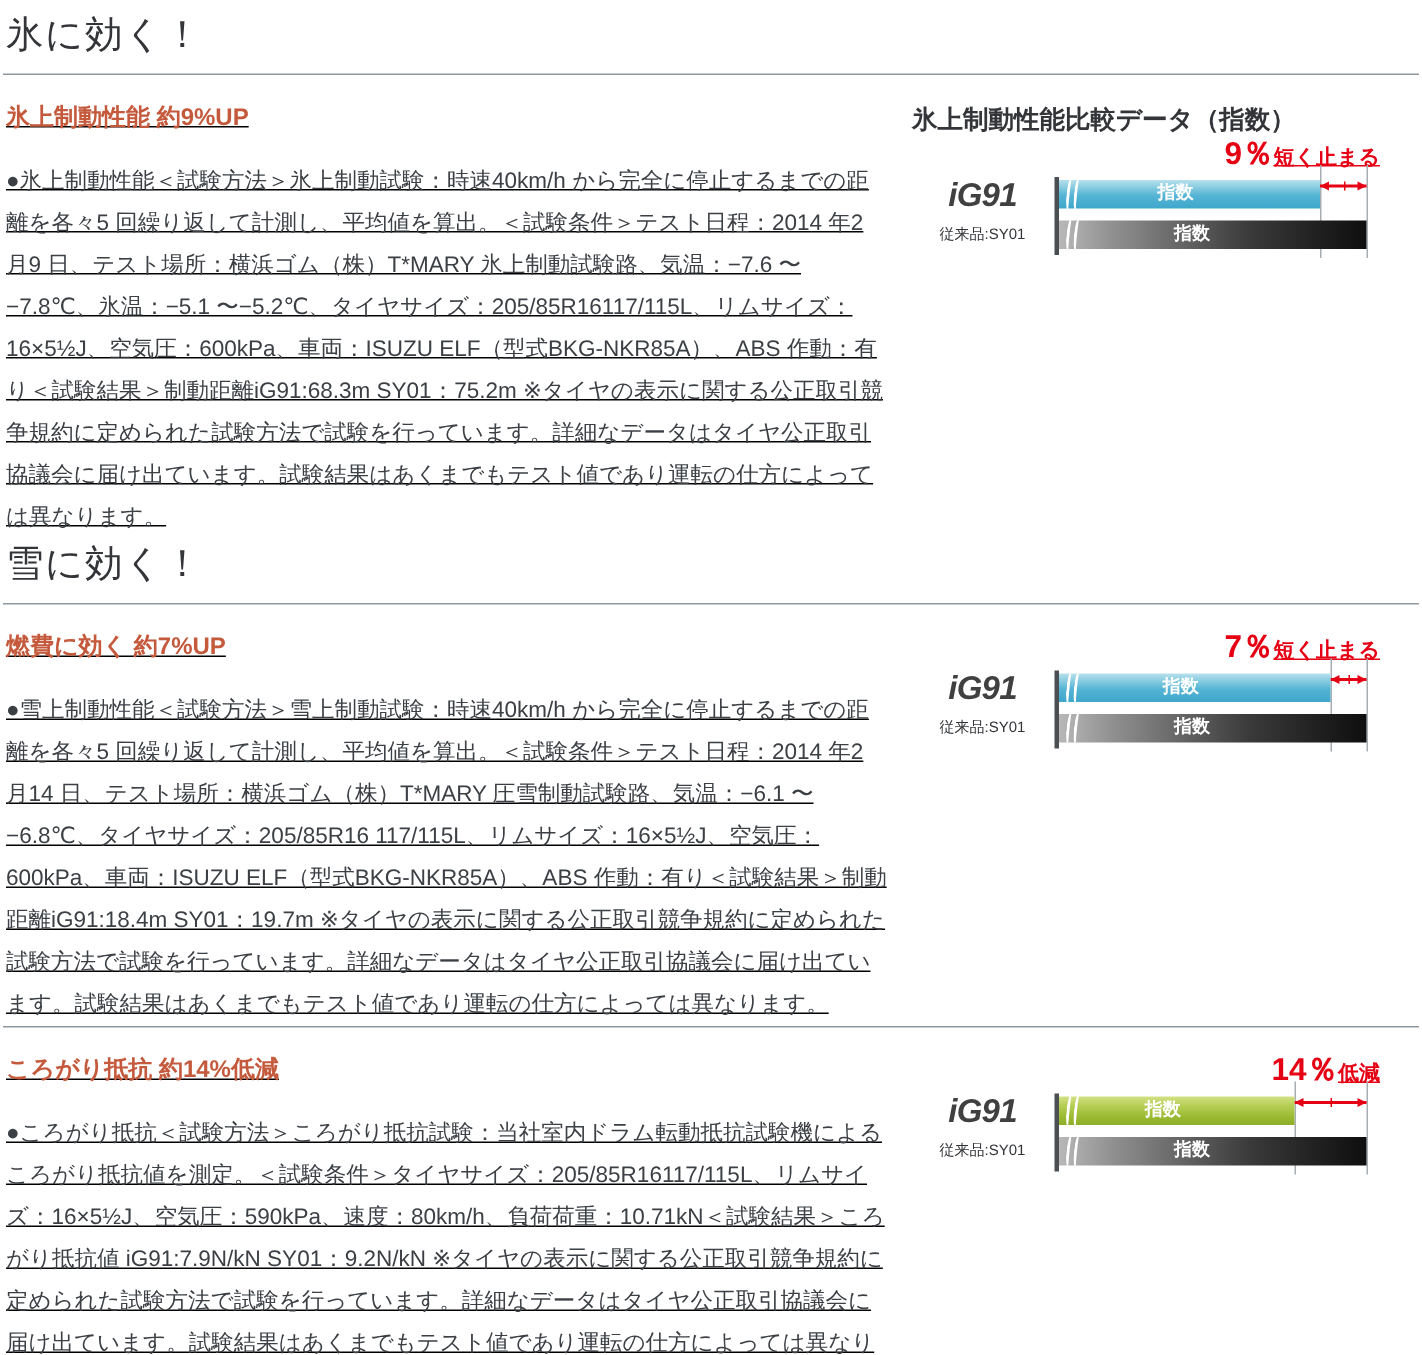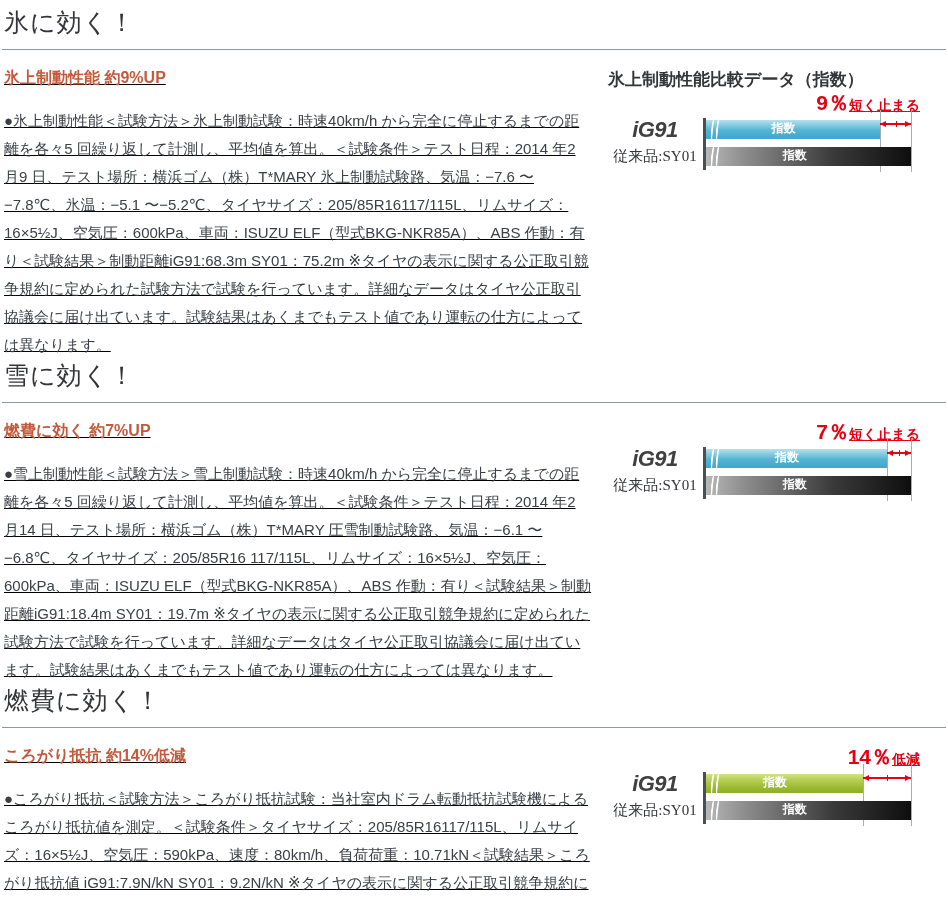--- a/index.html
+++ b/index.html
@@ -93,21 +93,21 @@
   }
 
   .row-label { position: absolute; left: 0; width: 94px; text-align: center; }
   .label-product {
     top: 0; height: 23px; line-height: 23px;
     font-size: 22px; font-weight: bold; font-style: italic;
     letter-spacing: -0.5px; color: #404040;
   }
   .label-baseline {
     top: 29px; height: 19px; line-height: 19px;
-    font-size: 15px; color: #333538; font-family: Liberation Serif, serif;
+    font-size: 10px; color: #333538;
   }
 
   .bar { position: absolute; left: 98px; height: 19px; overflow: visible; }
   .bar-product { top: 2px; }
   .bar-baseline { top: 29px; }
   .bar-cyan  { background: linear-gradient(180deg, #b7e0ec 0%, #8fcfe2 22%, #54b4d4 55%, #3ea7cb 100%); }
   .bar-dark  { background: linear-gradient(90deg, #b8b8b8 0%, #8f8f8f 18%, #3a3a3a 62%, #0e0e0e 100%); }
   .bar-green { background: linear-gradient(180deg, #d3e186 0%, #b8cf57 30%, #9cbb33 70%, #8fae28 100%); }
 
   .brk {
@@ -214,21 +214,20 @@
                   </span>
               </div>
             </div>
           </div>
         </div>
       </div>
     </div>
   </section>
 
   <section>
-    <h2 class="section-heading">燃費に効く！</h2>
     <hr class="rule">
     <div class="cols">
       <div class="left">
         <h3 class="subtitle">ころがり抵抗 約14%低減</h3>
         <p class="body-text">●ころがり抵抗＜試験方法＞ころがり抵抗試験：当社室内ドラム転動抵抗試験機によるころがり抵抗値を測定。＜試験条件＞タイヤサイズ：205/85R16117/115L、リムサイズ：16×5½J、空気圧：590kPa、速度：80km/h、負荷荷重：10.71kN＜試験結果＞ころがり抵抗値 iG91:7.9N/kN SY01：9.2N/kN ※タイヤの表示に関する公正取引競争規約に定められた試験方法で試験を行っています。詳細なデータはタイヤ公正取引協議会に届け出ています。試験結果はあくまでもテスト値であり運転の仕方によっては異なります。</p>
       </div>
       <div class="right">
         <div class="chart">
           <div class="chart-wrap">
             <div class="annotation"><span class="big">14％</span><span class="small">低減</span></div>

